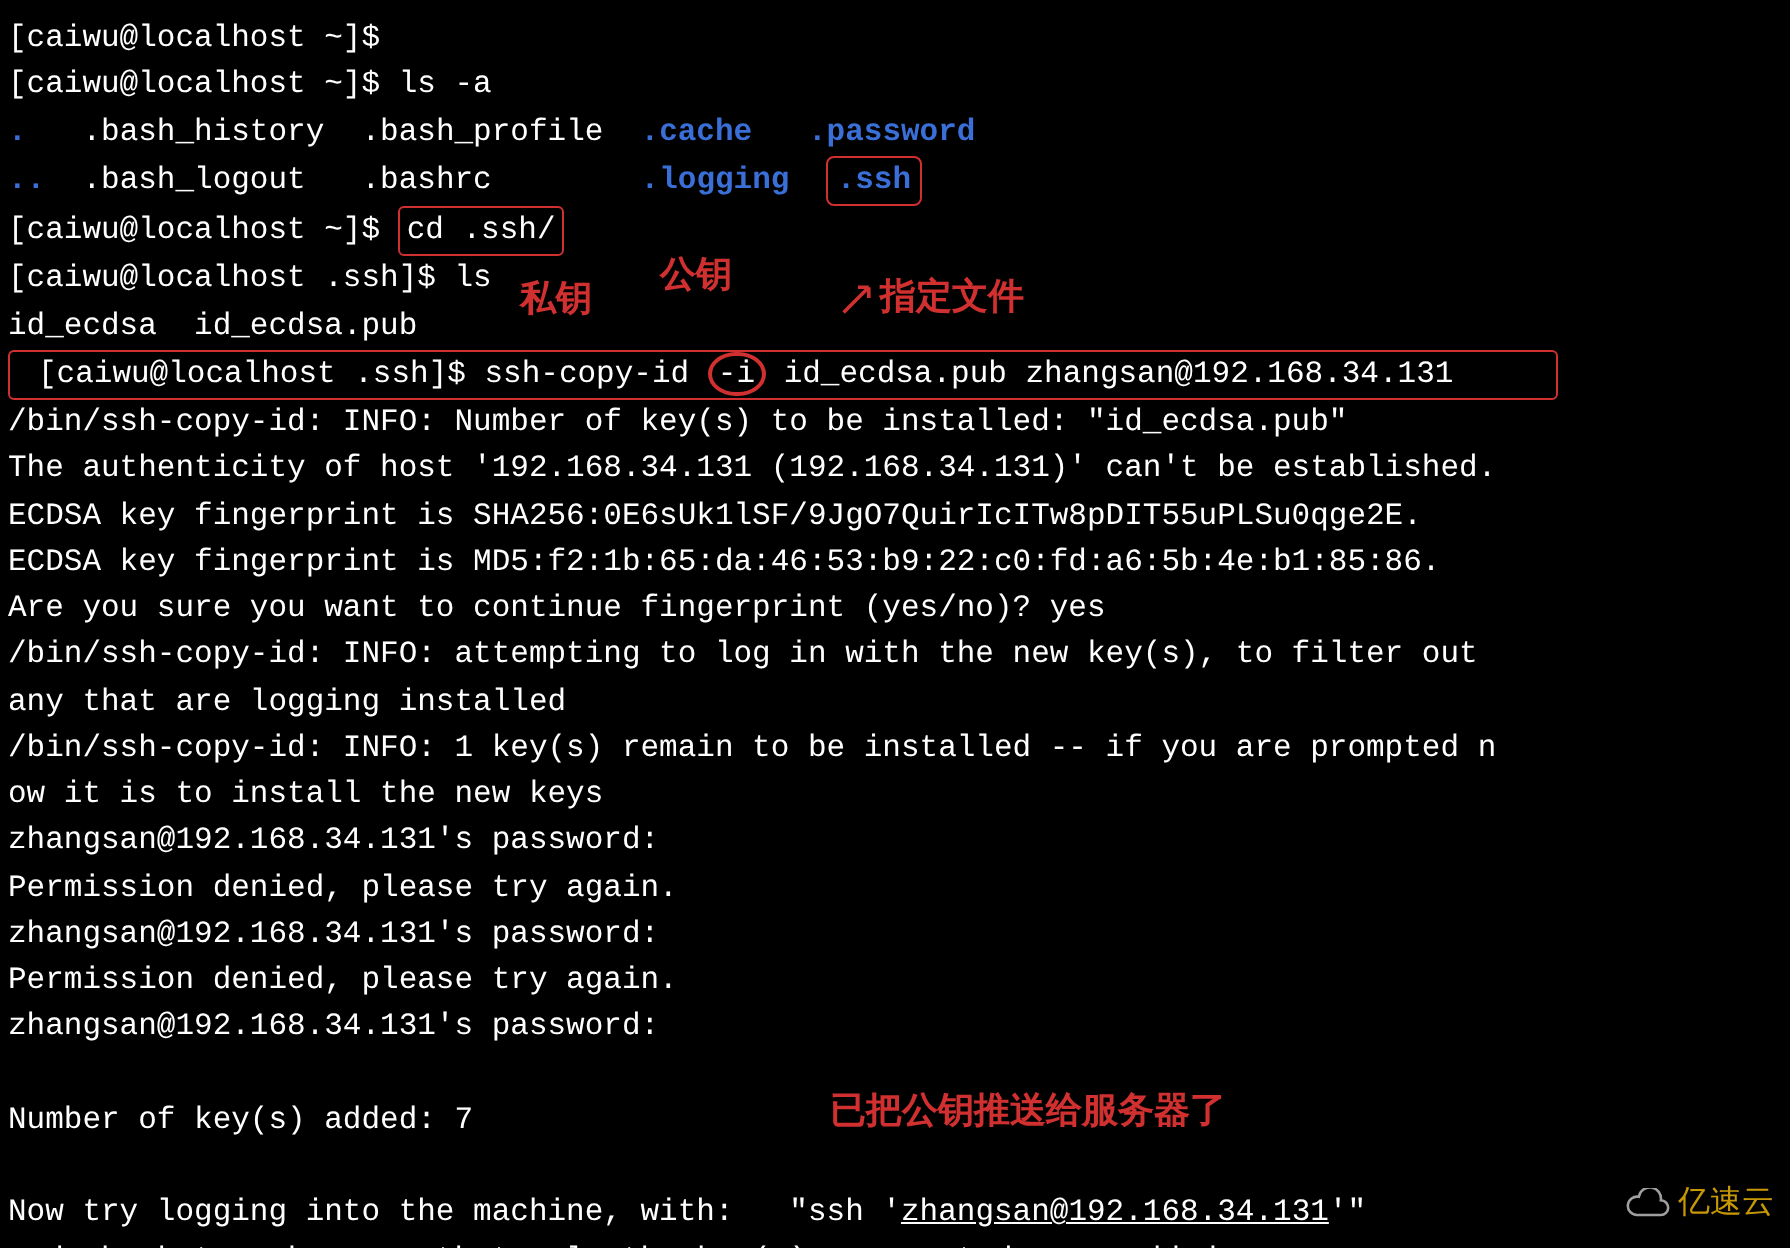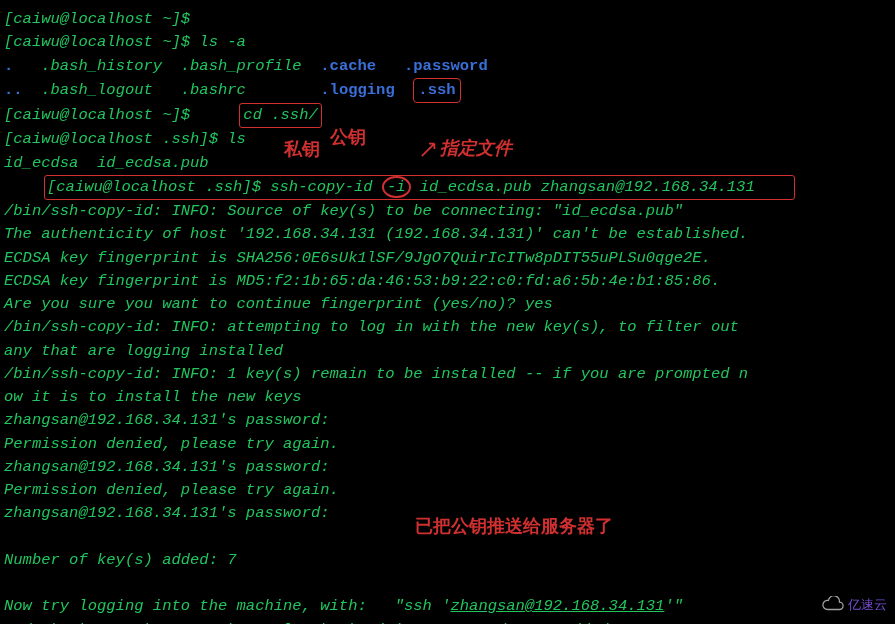--- a/index.html
+++ b/index.html
@@ -10,33 +10,32 @@
       font-size: 15.5px;
       line-height: 1.5;
       width: 895px;
       height: 624px;
       overflow: hidden;
       padding: 8px 4px;
       position: relative;
     }
     .term-line { white-space: pre; }
     .blue { color: #3a6fd8; font-weight: bold; }
-    .white { color: #22c55e; font-style: italic; }
+    .white { color: #ffffff; }
     .red-box {
       border: 1.5px solid #d03030;
       border-radius: 4px;
       padding: 0 4px;
       display: inline-block;
     }
     .red-box-thin {
       border: 1.5px solid #d03030;
       border-radius: 3px;
       padding: 0 3px;
       display: inline-block;
-      margin-left: 40px;
     }
     .anno {
       position: absolute;
       color: #d03030;
       font-weight: 700;
       font-size: 18px;
       font-family: sans-serif;
     }
     .anno-arrow {
       position: absolute;
@@ -48,23 +47,23 @@
       border: 2px solid #d03030;
       border-radius: 50%;
       padding: 0 3px;
       display: inline-block;
       line-height: 1.2;
     }
     .watermark {
       position: absolute;
       right: 8px;
       bottom: 10px;
-      color: #8b5cf6;
+      color: #eab308;
       font-family: sans-serif;
-      font-size: 13px;
+      font-size: 16px;
       opacity: .85;
       display: flex;
       align-items: center;
       gap: 4px;
     }
     .watermark svg { width: 22px; height: 16px; }
   </style>
 </head>
 <body>
 
@@ -75,23 +74,23 @@
 <div class="term-line"><span class="blue">.</span>   <span class="white">.bash_history</span>  <span class="white">.bash_profile</span>  <span class="blue">.cache</span>   <span class="blue">.password</span></div>
 
 <div class="term-line"><span class="blue">..</span>  <span class="white">.bash_logout</span>   <span class="white">.bashrc</span>        <span class="blue">.logging</span>  <span class="red-box"><span class="blue">.ssh</span></span></div>
 
 <div class="term-line"><span class="white">[caiwu@localhost ~]$</span> <span class="red-box-thin"><span class="white">cd .ssh/</span></span></div>
 
 <div class="term-line"><span class="white">[caiwu@localhost .ssh]$</span> <span class="white">ls</span></div>
 
 <div class="term-line"><span class="white">id_ecdsa</span>  <span class="white">id_ecdsa.pub</span></div>
 
-<div class="term-line"><span class="red-box-thin" style="padding:0 2px;"><span class="white">[caiwu@localhost .ssh]$</span> <span class="white">ssh-copy-id</span> <span class="ellipse-flag"><span class="white">-i</span></span> <span class="white">id_ecdsa.pub</span> <span class="white">zhangsan@192.168.34.131</span>    </span></div>
+<div class="term-line"><span class="red-box-thin" style="padding:0 14px;"><span class="white">[caiwu@localhost .ssh]$</span> <span class="white">ssh-copy-id</span> <span class="ellipse-flag"><span class="white">-i</span></span> <span class="white">id_ecdsa.pub</span> <span class="white">zhangsan@192.168.34.131</span>    </span></div>
 
-<div class="term-line white">/bin/ssh-copy-id: INFO: Source of key(s) to be connecting: "id_ecdsa.pub"</div>
+<div class="term-line white">/bin/ssh-copy-id: INFO: Number of key(s) to be installed: "id_ecdsa.pub"</div>
 <div class="term-line white">The authenticity of host '192.168.34.131 (192.168.34.131)' can't be established.</div>
 <div class="term-line white">ECDSA key fingerprint is SHA256:0E6sUk1lSF/9JgO7QuirIcITw8pDIT55uPLSu0qge2E.</div>
 <div class="term-line white">ECDSA key fingerprint is MD5:f2:1b:65:da:46:53:b9:22:c0:fd:a6:5b:4e:b1:85:86.</div>
 <div class="term-line white">Are you sure you want to continue fingerprint (yes/no)? yes</div>
 <div class="term-line white">/bin/ssh-copy-id: INFO: attempting to log in with the new key(s), to filter out</div>
 <div class="term-line white">any that are logging installed</div>
 <div class="term-line white">/bin/ssh-copy-id: INFO: 1 key(s) remain to be installed -- if you are prompted n</div>
 <div class="term-line white">ow it is to install the new keys</div>
 <div class="term-line white">zhangsan@192.168.34.131's password:</div>
 <div class="term-line white">Permission denied, please try again.</div>
@@ -99,28 +98,28 @@
 <div class="term-line white">Permission denied, please try again.</div>
 <div class="term-line white">zhangsan@192.168.34.131's password:</div>
 
 <div class="term-line">&nbsp;</div>
 <div class="term-line white">Number of key(s) added: 7</div>
 
 <div class="term-line">&nbsp;</div>
 <div class="term-line"><span class="white">Now try logging into the machine, with:   "ssh '</span><span style="text-decoration:underline;" class="white">zhangsan@192.168.34.131</span><span class="white">'"</span></div>
 <div class="term-line white">and check to make sure that only the key(s) you wanted were added.</div>
 
-<div class="anno" style="left:260px; top:136px;margin-left:24px;">私钥</div>
+<div class="anno" style="left:260px; top:136px;">私钥</div>
 <div class="anno" style="left:330px; top:124px;">公钥</div>
 
 <svg class="anno-arrow" style="left:420px; top:140px;" viewBox="0 0 20 20">
     <path d="M2 18 L16 4 M16 4 L10 4 M16 4 L16 10" stroke="#d03030" stroke-width="2" fill="none"></path>
   </svg>
-<div class="anno" style="left:440px; top:135px;font-style:italic;">指定文件</div>
+<div class="anno" style="left:440px; top:135px;">指定文件</div>
 
-<div class="anno" style="left:415px; top:513px;">已把公钥推送给服务器了</div>
+<div class="anno" style="left:415px; top:542px;">已把公钥推送给服务器了</div>
 
 <div class="watermark">
   <svg viewBox="0 0 24 16">
       <path d="M6 14a5 5 0 1 1 1-9.9A6 6 0 0 1 19 6a4 4 0 0 1 0 8H6z" fill="none" stroke="#bbb" stroke-width="1.4"></path>
     </svg>
   <span>亿速云</span>
 </div>
 
 </body></html>

